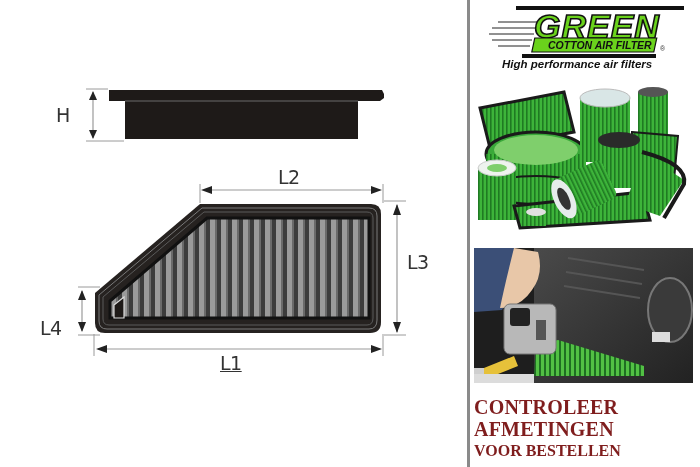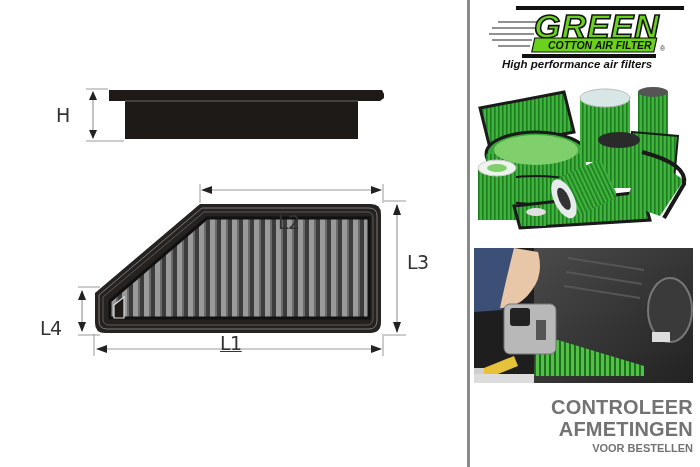--- a/index.html
+++ b/index.html
@@ -7,24 +7,24 @@
          font-family:"Liberation Sans", sans-serif; }
   .abs { position:absolute; }
   .dim-label { position:absolute; font-family:"DejaVu Sans", sans-serif; font-size:19px; color:#333; letter-spacing:-0.5px; }
   .divider { position:absolute; left:467px; top:0; width:3px; height:467px; background:#8a8a8a; }
 
   
   .logo { position:absolute; left:486px; top:4px; width:204px; height:72px; }
   .tagline { position:absolute; left:502px; top:58px; font-family:"Liberation Sans", sans-serif; font-weight:bold; font-style:italic; font-size:11.5px; color:#111; white-space:nowrap;text-align:center; }
   .photo2 { position:absolute; left:474px; top:248px; width:219px; height:135px; background:#2b2b2b; overflow:hidden; }
 
-  .cta { position:absolute; left:474px; width:219px; text-align:right; color:#737373; font-family:Liberation Sans, sans-serif; font-weight:bold; white-space:nowrap; }
+  .cta { position:absolute; left:474px; width:219px; text-align:left; color:#7f1d1d; font-family:Liberation Serif, serif; font-weight:bold; white-space:nowrap; }
   .cta1 { top:396px; font-size:20px; letter-spacing:0.2px; }
   .cta2 { top:418px; font-size:20px; letter-spacing:0.2px; }
-  .cta3 { top:442px; font-size:11px; letter-spacing:0px; }
+  .cta3 { top:442px; font-size:16px; letter-spacing:0px; }
 </style>
 </head>
 <body>
 
 <svg class="abs" style="left:0;top:0;" width="466" height="467" viewBox="0 0 466 467">
   <defs>
     <pattern id="pleats" x="0" y="0" width="11" height="10" patternUnits="userSpaceOnUse">
       <rect x="0" y="0" width="11" height="10" fill="#3c3c3c"></rect>
       <rect x="1" y="0" width="5" height="10" fill="#9a9a9a"></rect>
       <rect x="6" y="0" width="2" height="10" fill="#6a6a6a"></rect>
@@ -84,24 +84,24 @@
   <g stroke="#9a9a9a" fill="#222">
     <line x1="94" y1="334" x2="94" y2="356" stroke-width="1"></line>
     <line x1="383" y1="334" x2="383" y2="356" stroke-width="1"></line>
     <line x1="98" y1="349" x2="380" y2="349" stroke-width="1.2"></line>
     <polygon points="107,345 96,349 107,353" stroke="none"></polygon>
     <polygon points="371,345 382,349 371,353" stroke="none"></polygon>
   </g>
 </svg>
 
 <span class="dim-label" style="left:56px;top:104px;">H</span>
-<span class="dim-label" style="left:278px;top:166px;margin-top:45px;">L2</span>
+<span class="dim-label" style="left:278px;top:166px;">L2</span>
 <span class="dim-label" style="left:407px;top:251px;">L3</span>
 <span class="dim-label" style="left:40px;top:317px;">L4</span>
-<span class="dim-label" style="left:220px;top:332px;text-decoration:underline;">L1</span>
+<span class="dim-label" style="left:220px;top:352px;text-decoration:underline;">L1</span>
 
 <div class="divider"></div>
 
 <svg class="logo" viewBox="0 0 204 72" width="204" height="72">
   <rect x="30" y="2" width="168" height="4" fill="#111"></rect>
   <rect x="36" y="50" width="134" height="4" fill="#111"></rect>
   <g stroke="#222" stroke-width="1">
     <line x1="12" y1="18" x2="52" y2="18"></line>
     <line x1="6" y1="24" x2="50" y2="24"></line>
     <line x1="3" y1="30" x2="48" y2="30"></line>

